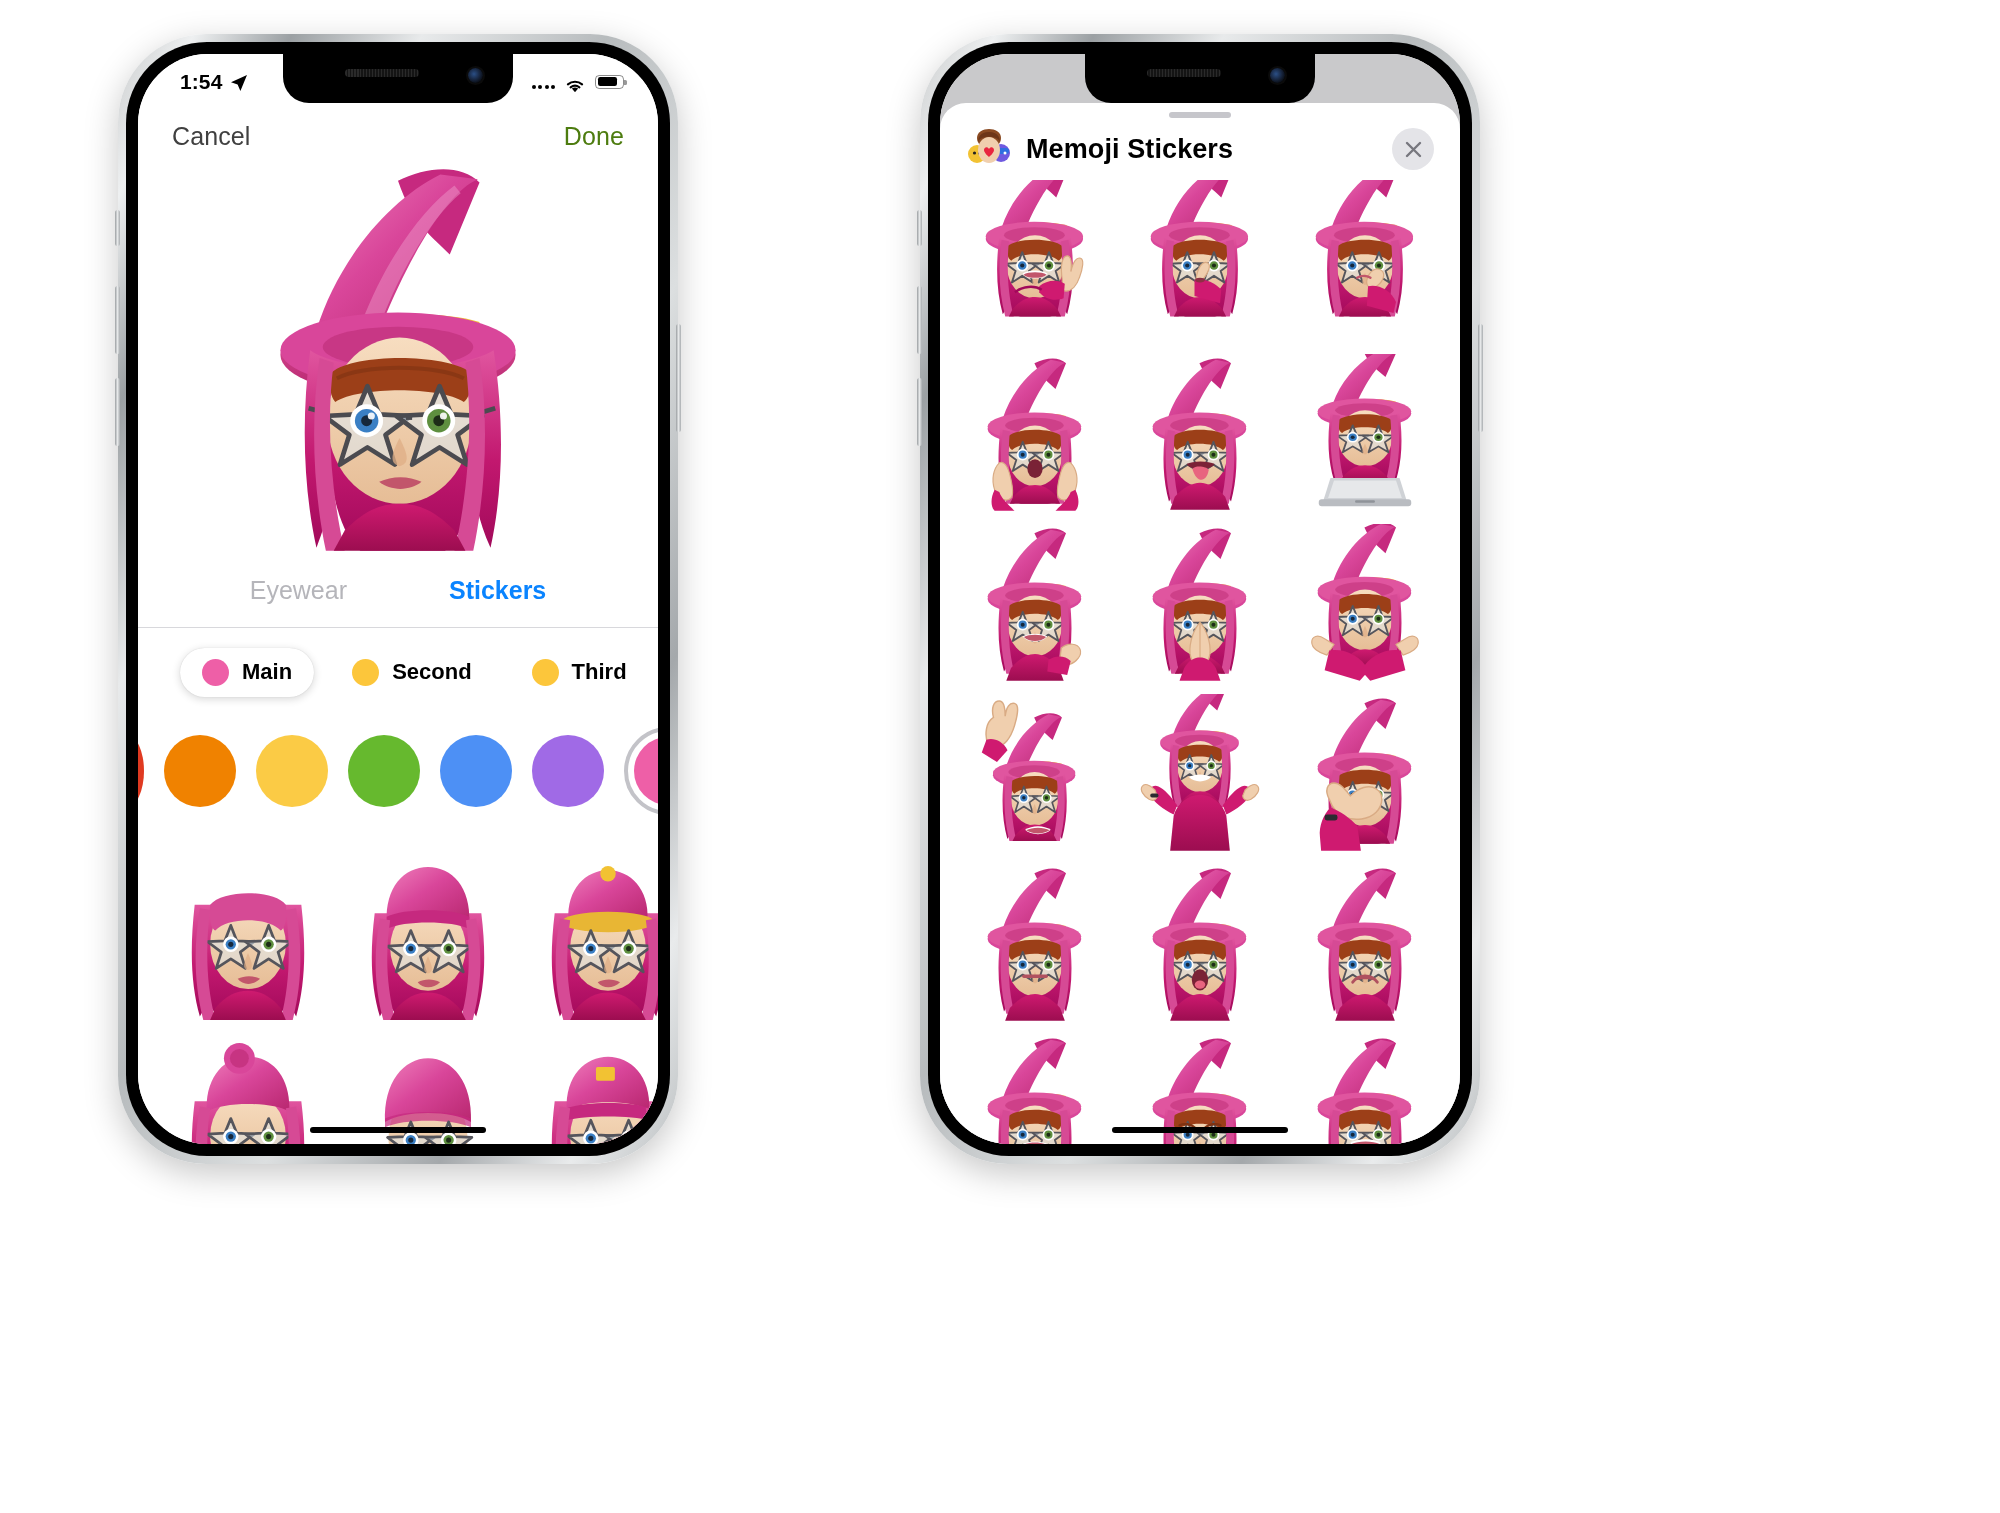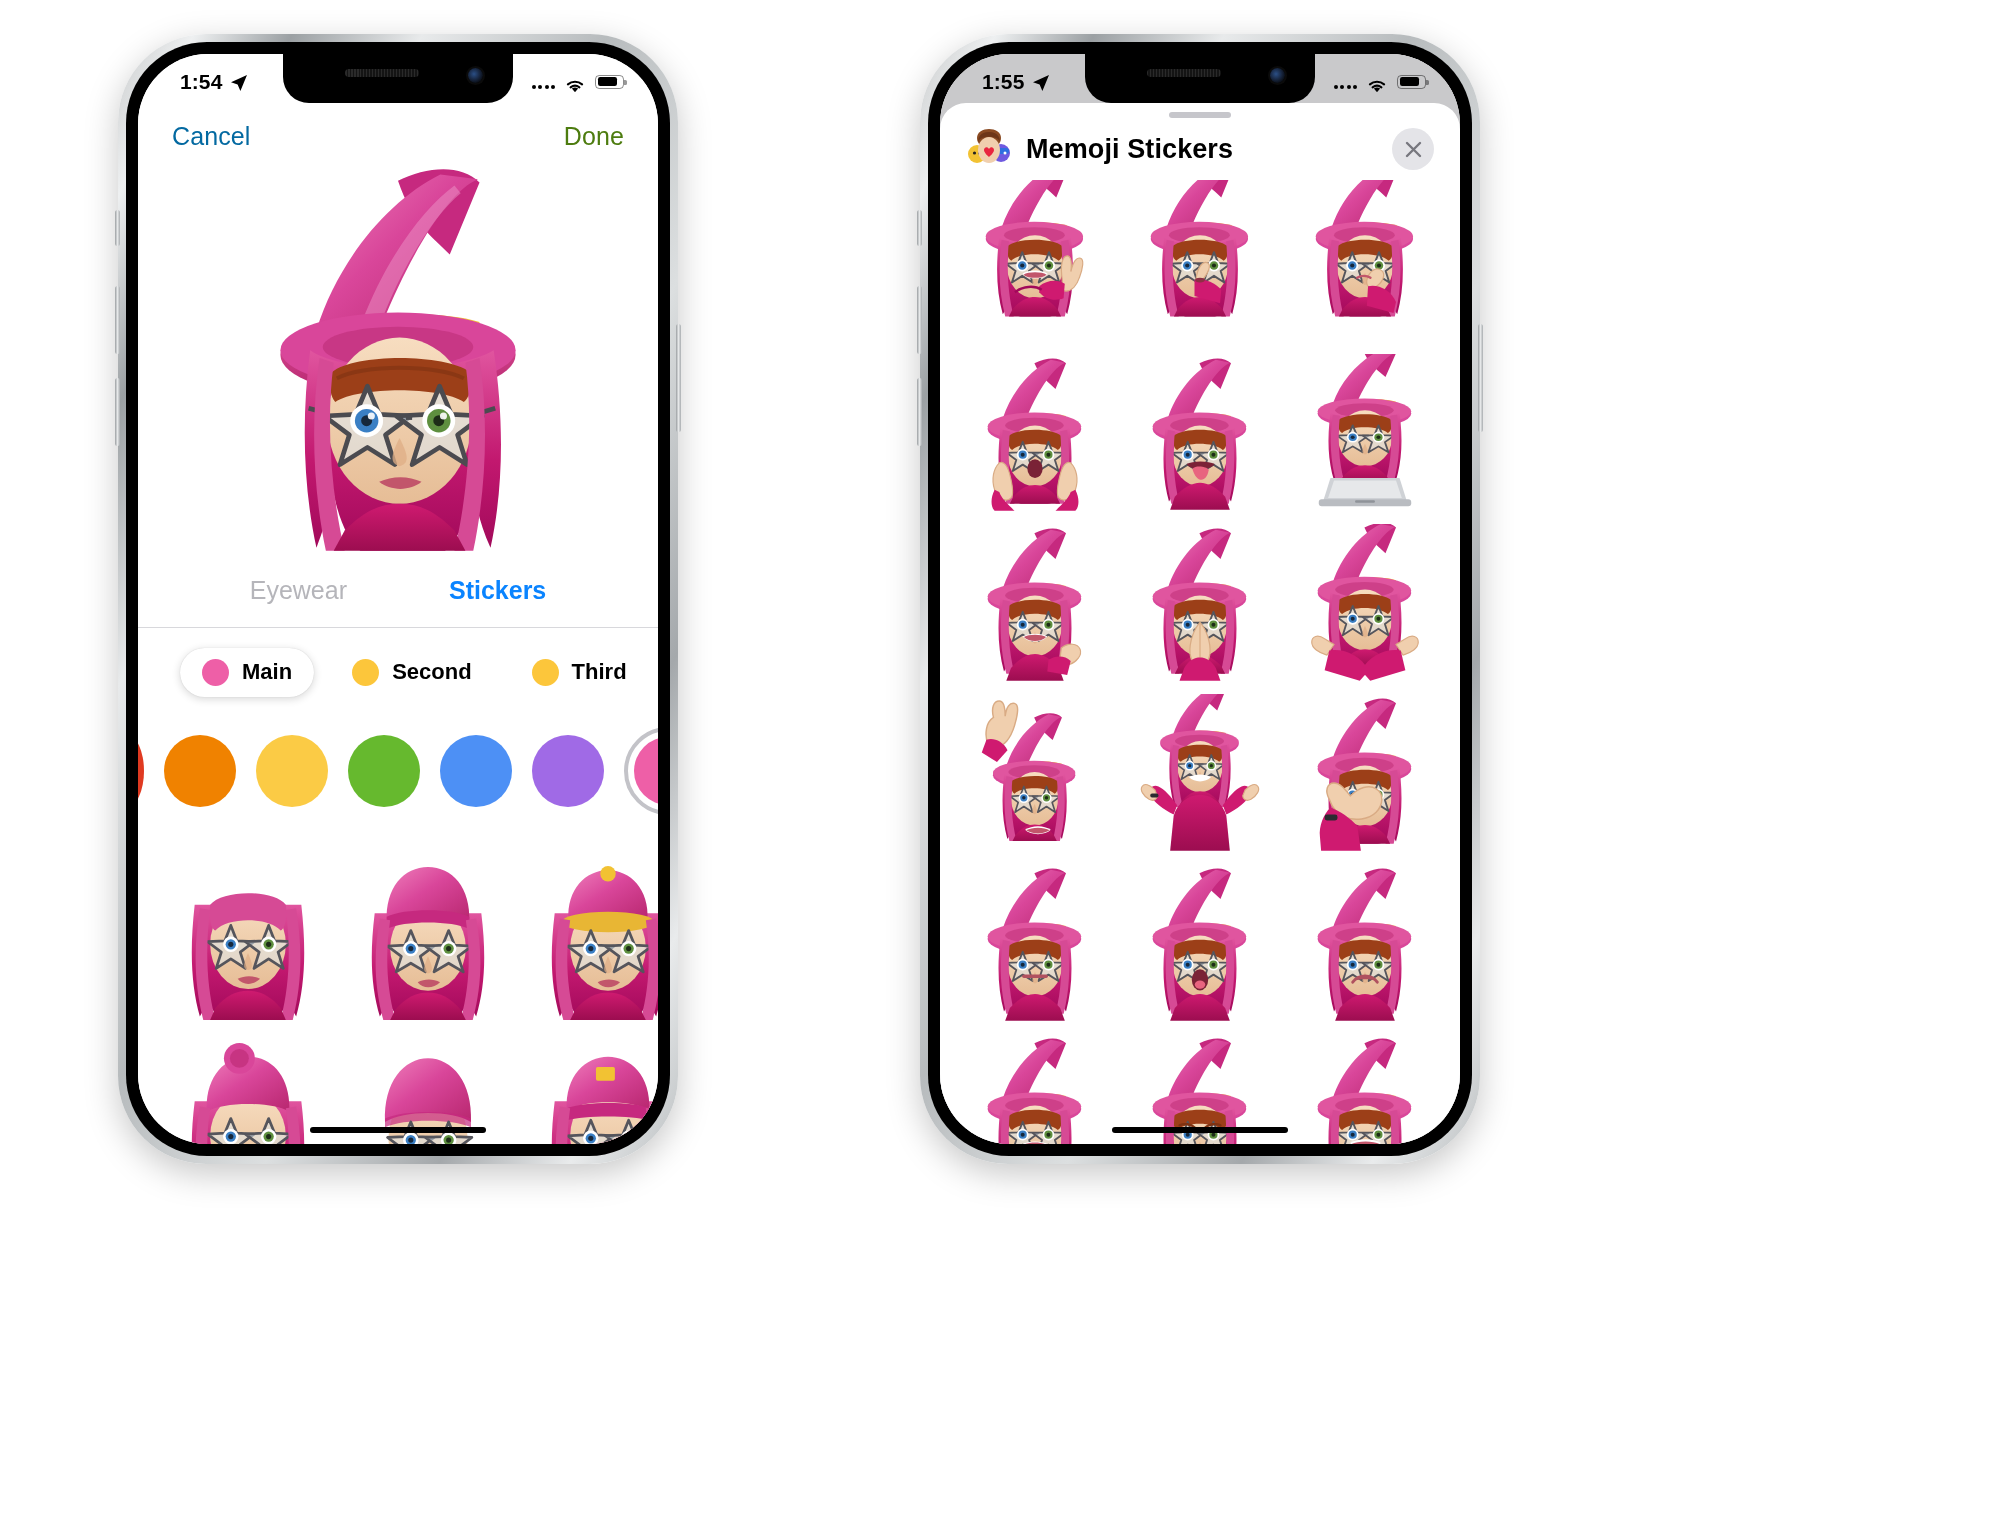--- a/index.html
+++ b/index.html
@@ -81,21 +81,21 @@
   .green-dot { width: 9px; height: 9px; border-radius: 50%; background: #30d158; position: absolute; top: 17px; left: 300px; }
 
   
   .editor { position: absolute; inset: 0; display: flex; flex-direction: column; background: #fff; }
   .editor-nav {
     height: 52px; margin-top: 56px;
     display: flex; align-items: center; justify-content: space-between;
     padding: 0 34px; flex: 0 0 auto;
   }
   .nav-btn { font-size: 25px; letter-spacing: .1px; background: none; border: none; font-family: inherit; }
-  .nav-cancel { color: #0369a1; }
+  .nav-cancel { color: #404040; }
   .nav-done { color: #4d7c0f; }
 
   .avatar-stage {
     flex: 0 0 auto; height: 392px; position: relative; overflow: hidden;
     display: flex; align-items: flex-start; justify-content: center;
   }
   .memoji-big { width: 392px; height: 392px; }
 
   .tabs {
     flex: 0 0 auto; height: 74px;
@@ -530,48 +530,20 @@
     <div class="phone-inner">
       <div class="screen">
 
         <div class="notch">
           <div class="speaker"></div>
           <div class="camera"></div>
         </div>
 
         <div class="sticker-panel"></div>
 
-        <div class="statusbar gray">
-          <div class="sb-left">
-            <span>1:55</span>
-            <span class="loc-arrow">
-              <svg viewBox="0 0 18 18">
-                  <path d="M17 1 L1 8.2 L7.6 10.4 L10.4 17 Z" fill="#000"></path>
-                </svg>
-            </span>
-          </div>
-          <div class="sb-right">
-            <span class="dots">
-                <i></i>
-                <i></i>
-                <i></i>
-                <i></i>
-              </span>
-            <span class="wifi-ic">
-              <svg viewBox="0 0 22 16">
-                  <path d="M11 15.2 L7.9 11.6 A5 5 0 0 1 14.1 11.6 Z" fill="#000"></path>
-                  <path d="M3.9 7.4 A11 11 0 0 1 18.1 7.4" stroke="#000" stroke-width="2.1" fill="none" stroke-linecap="round"></path>
-                  <path d="M6.6 10.3 A7.4 7.4 0 0 1 15.4 10.3" stroke="#000" stroke-width="2.1" fill="none" stroke-linecap="round"></path>
-                </svg>
-            </span>
-            <span class="batt">
-                <i></i>
-              </span>
-          </div>
-        </div>
         <div class="green-dot"></div>
 
         <div class="sheet">
           <div class="grabber"></div>
 
           <div class="sheet-head">
             <span class="app-icon">
               <svg viewBox="0 0 42 42">
                 <circle cx="9" cy="26" r="9" fill="#f2c233"></circle>
                 <circle cx="6.5" cy="25" r="1.6" fill="#222"></circle>

